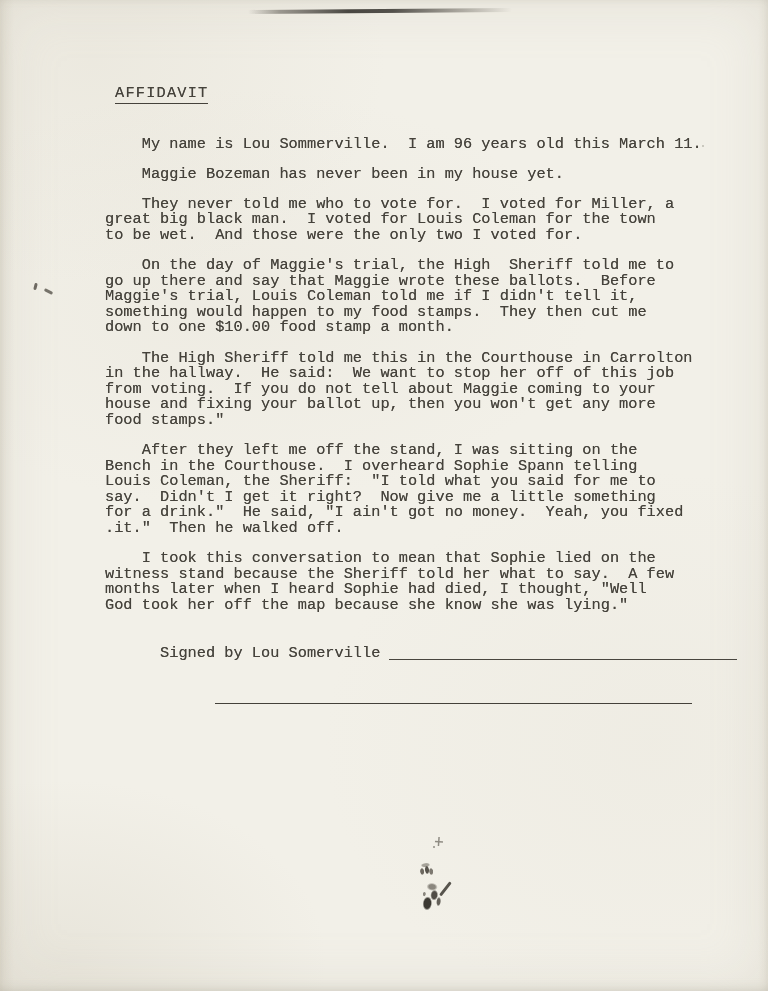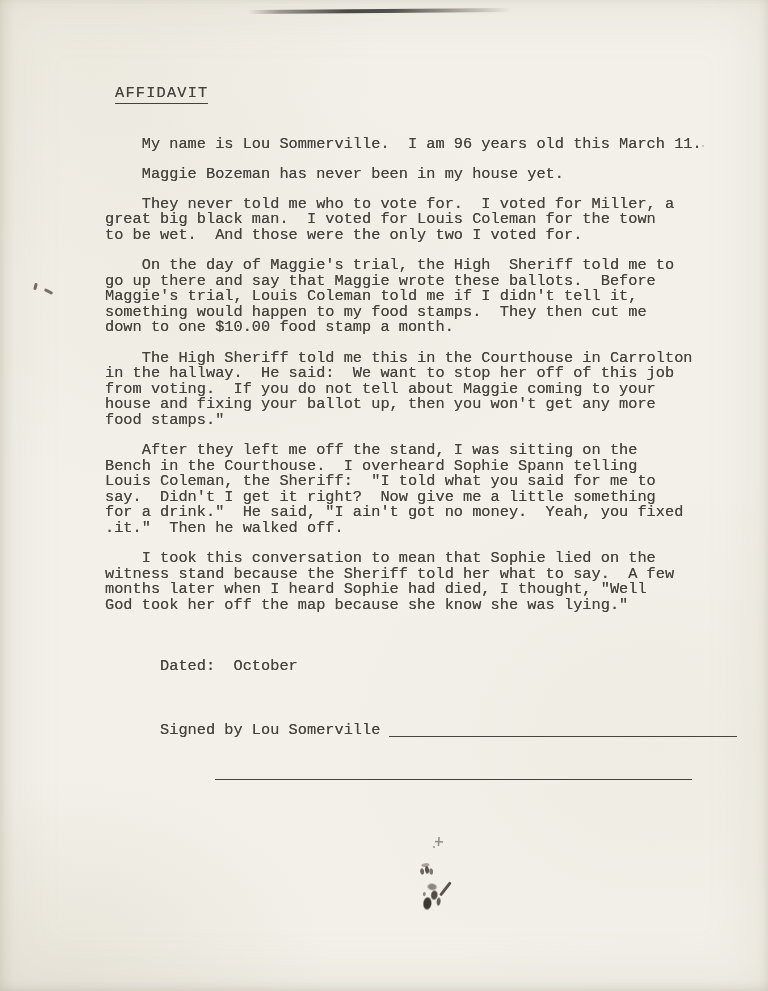--- a/index.html
+++ b/index.html
@@ -193,23 +193,20 @@
 Bench in the Courthouse.  I overheard Sophie Spann telling
 Louis Coleman, the Sheriff:  "I told what you said for me to
 say.  Didn't I get it right?  Now give me a little something
 for a drink."  He said, "I ain't got no money.  Yeah, you fixed
 .it."  Then he walked off.</div>
     <div class="para">    I took this conversation to mean that Sophie lied on the
 witness stand because the Sheriff told her what to say.  A few
 months later when I heard Sophie had died, I thought, "Well
 God took her off the map because she know she was lying."</div>
 
-    <div class="sig-row m-dated">
-      <span>Dated:  October</span>
-    </div>
 
     <div class="sig-row m-signed">
       <span>Signed by Lou Somerville</span><span class="uline uline-signed"></span>
     </div>
 
 
     <div class="rule rule-witness2"></div>
 
     <div class="sig-row m-sworn">
       

